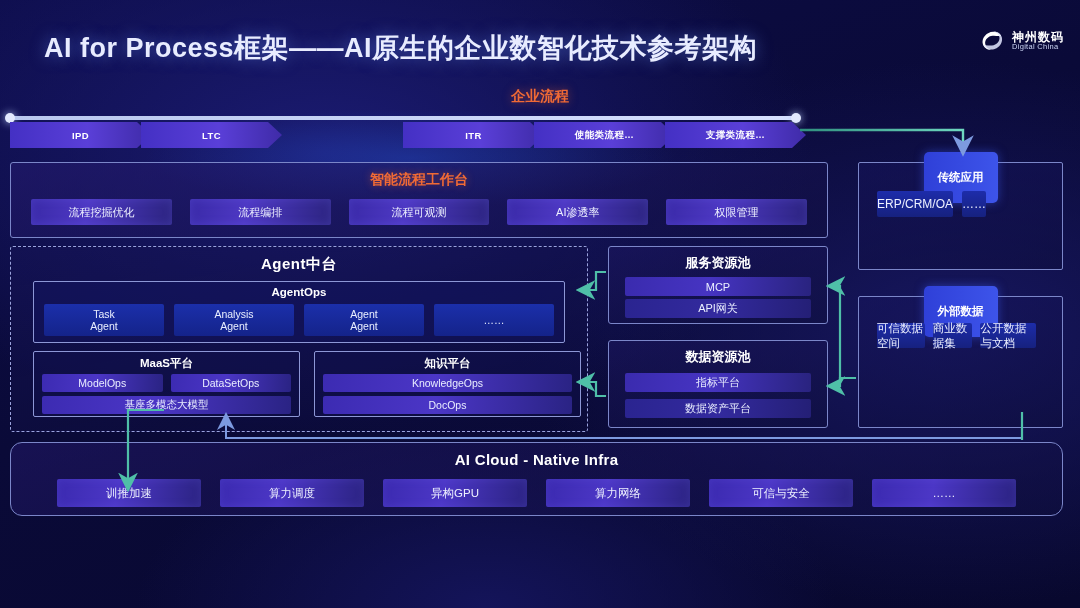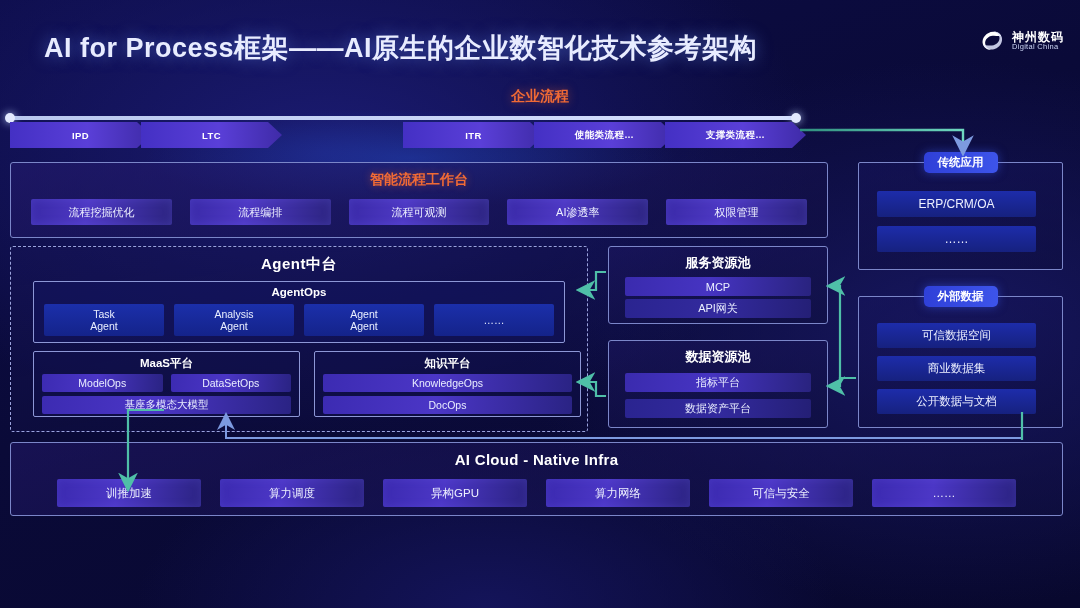--- a/index.html
+++ b/index.html
@@ -117,32 +117,32 @@
     font-size:11px; color:#eaefff; border-radius:2px;
     background:linear-gradient(95deg,#3a2bae 0%,#4634c2 45%,#29237f 100%);}
   .pbox.plain{ background:linear-gradient(95deg,#2a2490 0%,#332a9e 50%,#241f76 100%);text-align:right; }
 
   
   .rcol{ position:absolute; left:858px; width:205px; border:1px solid #7b86c9; border-radius:2px;
     background:linear-gradient(170deg,rgba(22,20,92,.5),rgba(12,12,58,.45)); }
   .rcol-app{ top:162px; height:108px; }
   .rcol-ext{ top:296px; height:132px; }
   .rbadge{ position:absolute; top:-11px; left:50%; transform:translateX(-50%);
-    padding:3px 14px; font-size:11.5px; font-weight:700; color:#fff; white-space:nowrap;
+    padding:18px 14px; font-size:11.5px; font-weight:700; color:#fff; white-space:nowrap;
     background:linear-gradient(90deg,#2f40d8,#3d54ea); border-radius:5px;
     box-shadow:0 0 10px rgba(60,90,240,.5);}
-  .rlist{ position:absolute; left:18px; right:26px; top:26px; display:flex; flex-direction:column; }
+  .rlist{ position:absolute; left:18px; right:26px; top:26px; display:flex; flex-direction:row; }
   .rbox{ height:26px; display:flex; align-items:center; justify-content:center;
     font-size:12px; color:#eef1ff; border-radius:2px;
     background:linear-gradient(180deg,#1d2caa 0%,#16217f 100%);}
   .rlist-ext .rbox{ height:25px; font-size:11.5px; }
 
   
   .infra{ position:absolute; left:10px; top:442px; width:1053px; height:74px;
-    border:1px solid #7b86c9; border-radius:3px;
+    border:1px solid #7b86c9; border-radius:12px;
     background:linear-gradient(165deg,rgba(34,24,104,.55),rgba(14,14,62,.5)); }
   .infra-title{ position:absolute; left:0; right:0; top:8px; text-align:center;
     font-size:15px; font-weight:700; color:#fff; letter-spacing:.3px;}
   .infra-row{ position:absolute; left:46px; right:46px; top:36px; display:flex; gap:19px;}
   .ibox{ flex:1; height:28px; display:flex; align-items:center; justify-content:center;
     font-size:11.5px; color:#eef1ff; border-radius:2px;
     background:linear-gradient(100deg,#3b2ab0 0%,#4c37c6 42%,#2b2382 100%);
     box-shadow:inset 0 0 10px rgba(120,110,255,.2);}
 
   svg.conn{ position:absolute; inset:0; width:1080px; height:608px; pointer-events:none; }

